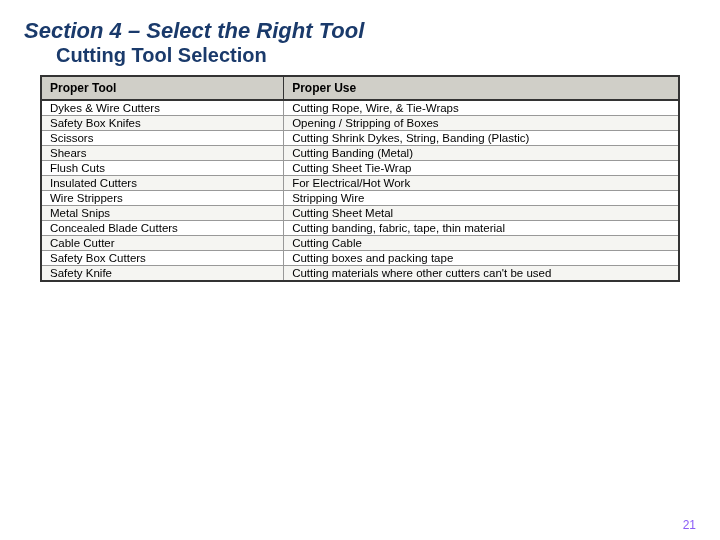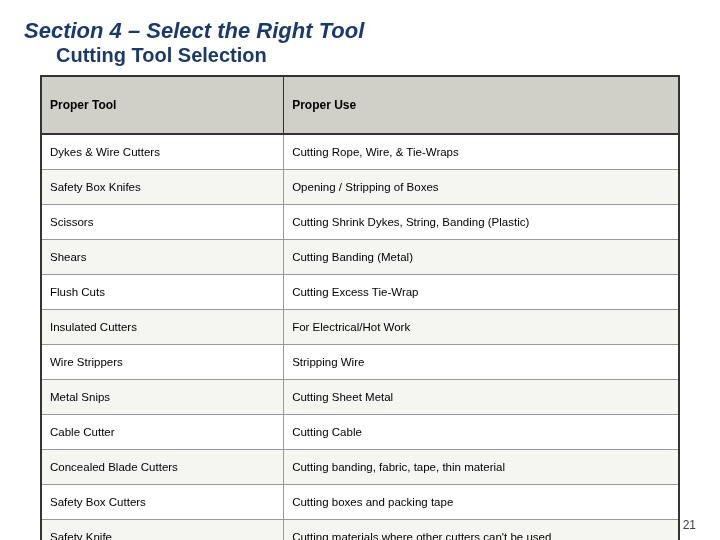--- a/index.html
+++ b/index.html
@@ -44,42 +44,42 @@
       width: 100%;
       border-collapse: collapse;
       font-size: 11.5px;
     }
 
     thead tr {
       background-color: #d0cfc8;
     }
 
     thead th {
-      padding: 21px 8px;
+      padding: 4px 8px;
       text-align: left;
       font-weight: bold;
       font-size: 12px;
       border-bottom: 2px solid #333;
       border-right: 1px solid #333;
     }
 
     thead th:last-child {
       border-right: none;
     }
 
     tbody tr {
       border-bottom: 1px solid #999;
     }
 
     tbody tr:last-child {
       border-bottom: none;
     }
 
     tbody td {
-      padding: 11px 8px;
+      padding: 1px 8px;
       border-right: 1px solid #999;
       vertical-align: middle;
     }
 
     tbody td:last-child {
       border-right: none;
     }
 
     tbody tr:nth-child(odd) {
       background-color: #ffffff;
@@ -95,21 +95,21 @@
 
     .col-use {
       width: 62%;
     }
 
     .page-number {
       position: absolute;
       bottom: 8px;
       right: 24px;
       font-size: 12px;
-      color: #404040;
+      color: #8b5cf6;
     }
   </style>
 </head>
 <body>
 
 <div class="page-container">
 
   <div class="section-title">Section 4 – Select the Right Tool</div>
 
   <div class="subtitle">Cutting Tool Selection</div>
@@ -134,41 +134,41 @@
           <tr>
             <td class="col-tool">Scissors</td>
             <td class="col-use">Cutting Shrink Dykes, String, Banding (Plastic)</td>
           </tr>
           <tr>
             <td class="col-tool">Shears</td>
             <td class="col-use">Cutting Banding (Metal)</td>
           </tr>
           <tr>
             <td class="col-tool">Flush Cuts</td>
-            <td class="col-use">Cutting Excess Tie-Wrap</td>
+            <td class="col-use">Cutting Sheet Tie-Wrap</td>
           </tr>
           <tr>
             <td class="col-tool">Insulated Cutters</td>
             <td class="col-use">For Electrical/Hot Work</td>
           </tr>
           <tr>
             <td class="col-tool">Wire Strippers</td>
             <td class="col-use">Stripping Wire</td>
           </tr>
           <tr>
             <td class="col-tool">Metal Snips</td>
             <td class="col-use">Cutting Sheet Metal</td>
           </tr>
           <tr>
+            <td class="col-tool">Concealed Blade Cutters</td>
+            <td class="col-use">Cutting banding, fabric, tape, thin material</td>
+          </tr>
+          <tr>
             <td class="col-tool">Cable Cutter</td>
             <td class="col-use">Cutting Cable</td>
-          </tr>
-          <tr>
-            <td class="col-tool">Concealed Blade Cutters</td>
-            <td class="col-use">Cutting banding, fabric, tape, thin material</td>
           </tr>
           <tr>
             <td class="col-tool">Safety Box Cutters</td>
             <td class="col-use">Cutting boxes and packing tape</td>
           </tr>
           <tr>
             <td class="col-tool">Safety Knife</td>
             <td class="col-use">Cutting materials where other cutters can't be used</td>
           </tr>
         </tbody>

